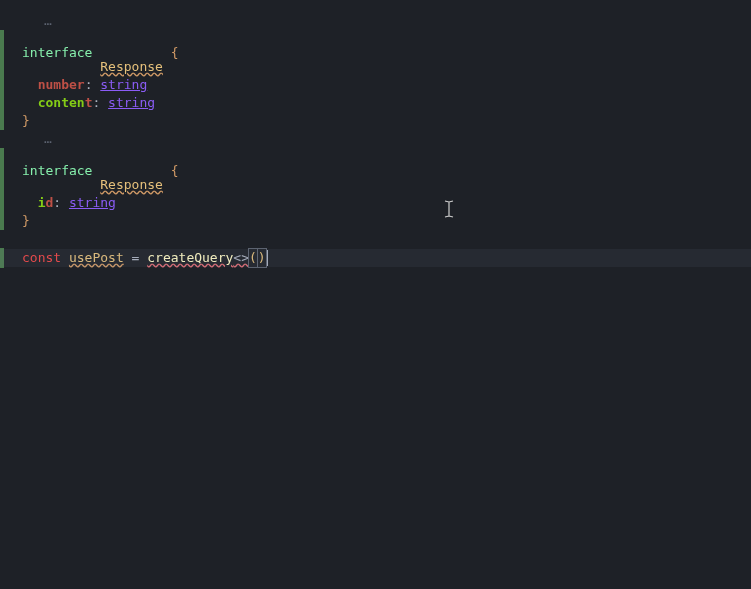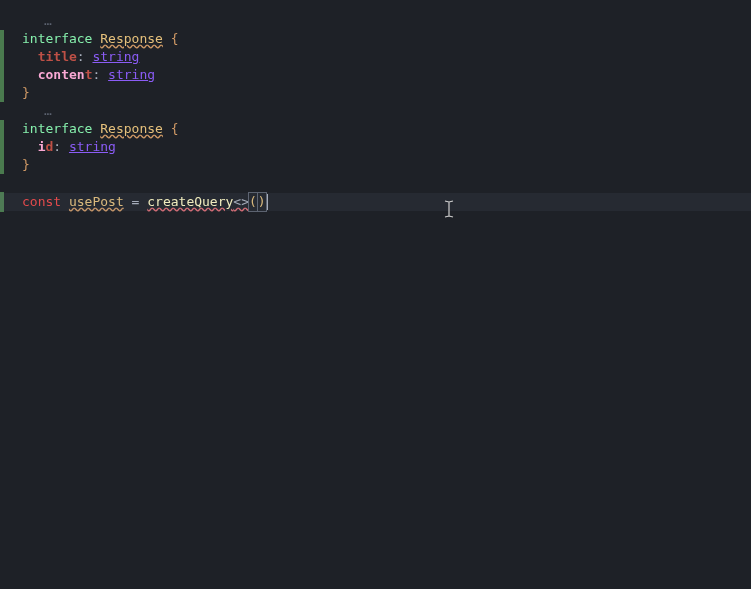--- a/index.html
+++ b/index.html
@@ -28,23 +28,23 @@
     .gutter-change {
       width: 4px;
       align-self: stretch;
       margin-right: 18px;
       flex-shrink: 0;
     }
     .gutter-add { background: #4a7a4e; }
     .no-gutter { width: 4px; margin-right: 18px; flex-shrink: 0; }
     
     .kw { color: #86efac; }
-    .ident { color: #e5c07b; }
+    .ident { color: #e5c07b; margin-top: 28px; }
     .prop { color: #be5046; font-weight: bold; }
-    .prop-n { color: #f9a8d4; margin-top: 19px; }
+    .prop-n { color: #84cc16; margin-top: 19px; }
     .punct { color: #abb2bf; }
     .type { color: #8b5cf6; text-decoration: underline; }
     .brace { color: #d19a66; }
     .const { color: #ef4444; }
     .var { color: #e5c07b; text-align: right; }
     .eq { color: #abb2bf; }
     .func { color: #fef9c3; }
     .angle { color: #abb2bf; }
     .paren { color: #e5c07b; }
 
@@ -96,21 +96,21 @@
 
   <div class="line">
     <span class="no-gutter"></span><span class="fold">…</span>
   </div>
 
   <div class="line">
     <span class="gutter-change gutter-add"></span><span class="kw">interface</span><span> </span><span class="ident underline-warn">Response</span><span> </span><span class="brace">{</span>
   </div>
 
   <div class="line">
-    <span class="gutter-change gutter-add"></span><span>  </span><span class="prop">title</span><span class="punct">:</span><span> </span><span class="type">string</span>
+    <span class="gutter-change gutter-add"></span><span>  </span><span class="prop">number</span><span class="punct">:</span><span> </span><span class="type">string</span>
   </div>
 
   <div class="line">
     <span class="gutter-change gutter-add"></span><span>  </span><span class="prop"><span class="prop-n">conten</span><span>t</span></span><span class="punct">:</span><span> </span><span class="type">string</span>
   </div>
 
   <div class="line">
     <span class="gutter-change gutter-add"></span><span class="brace">}</span>
   </div>
 

